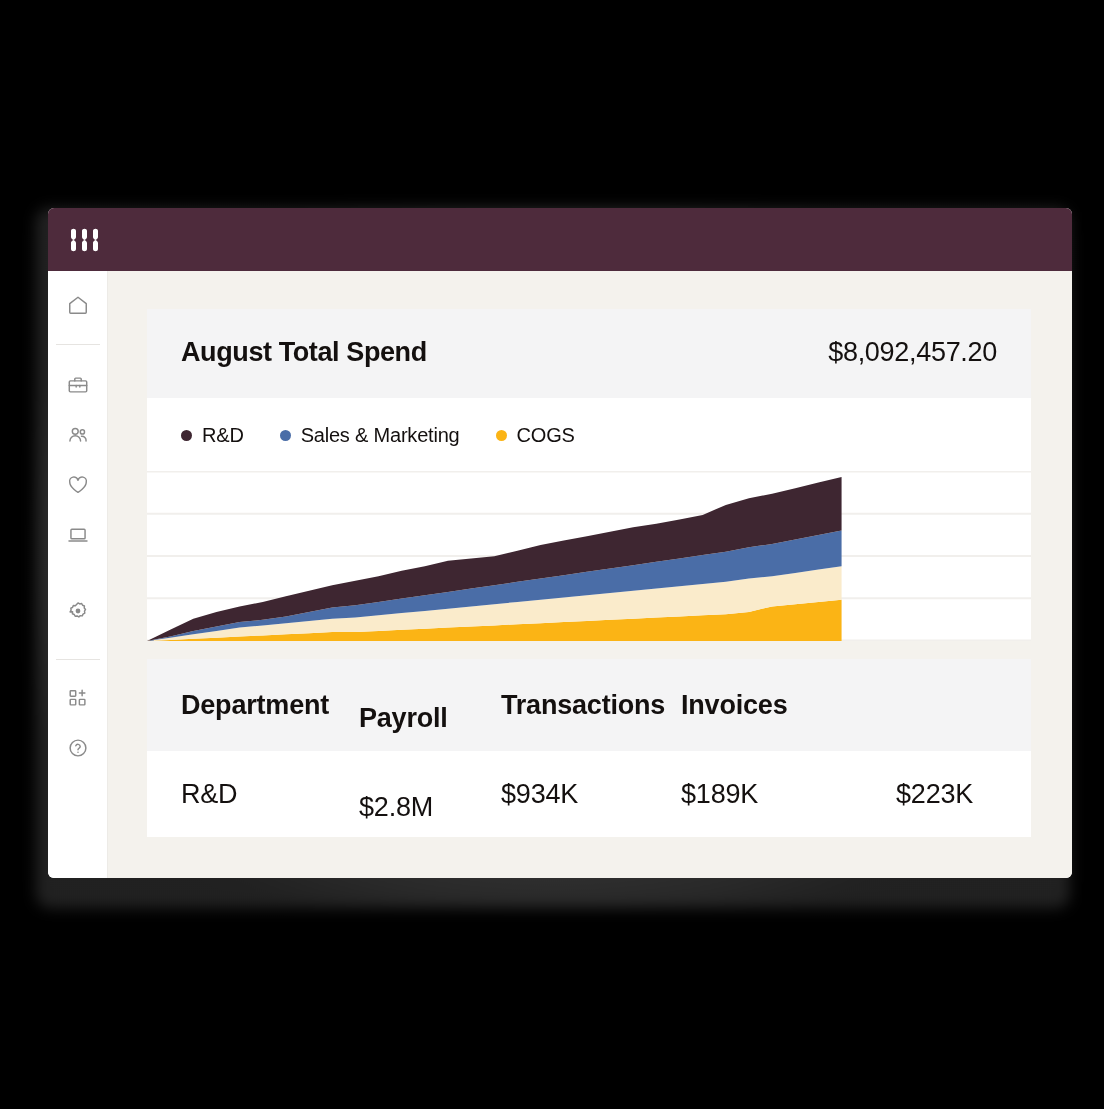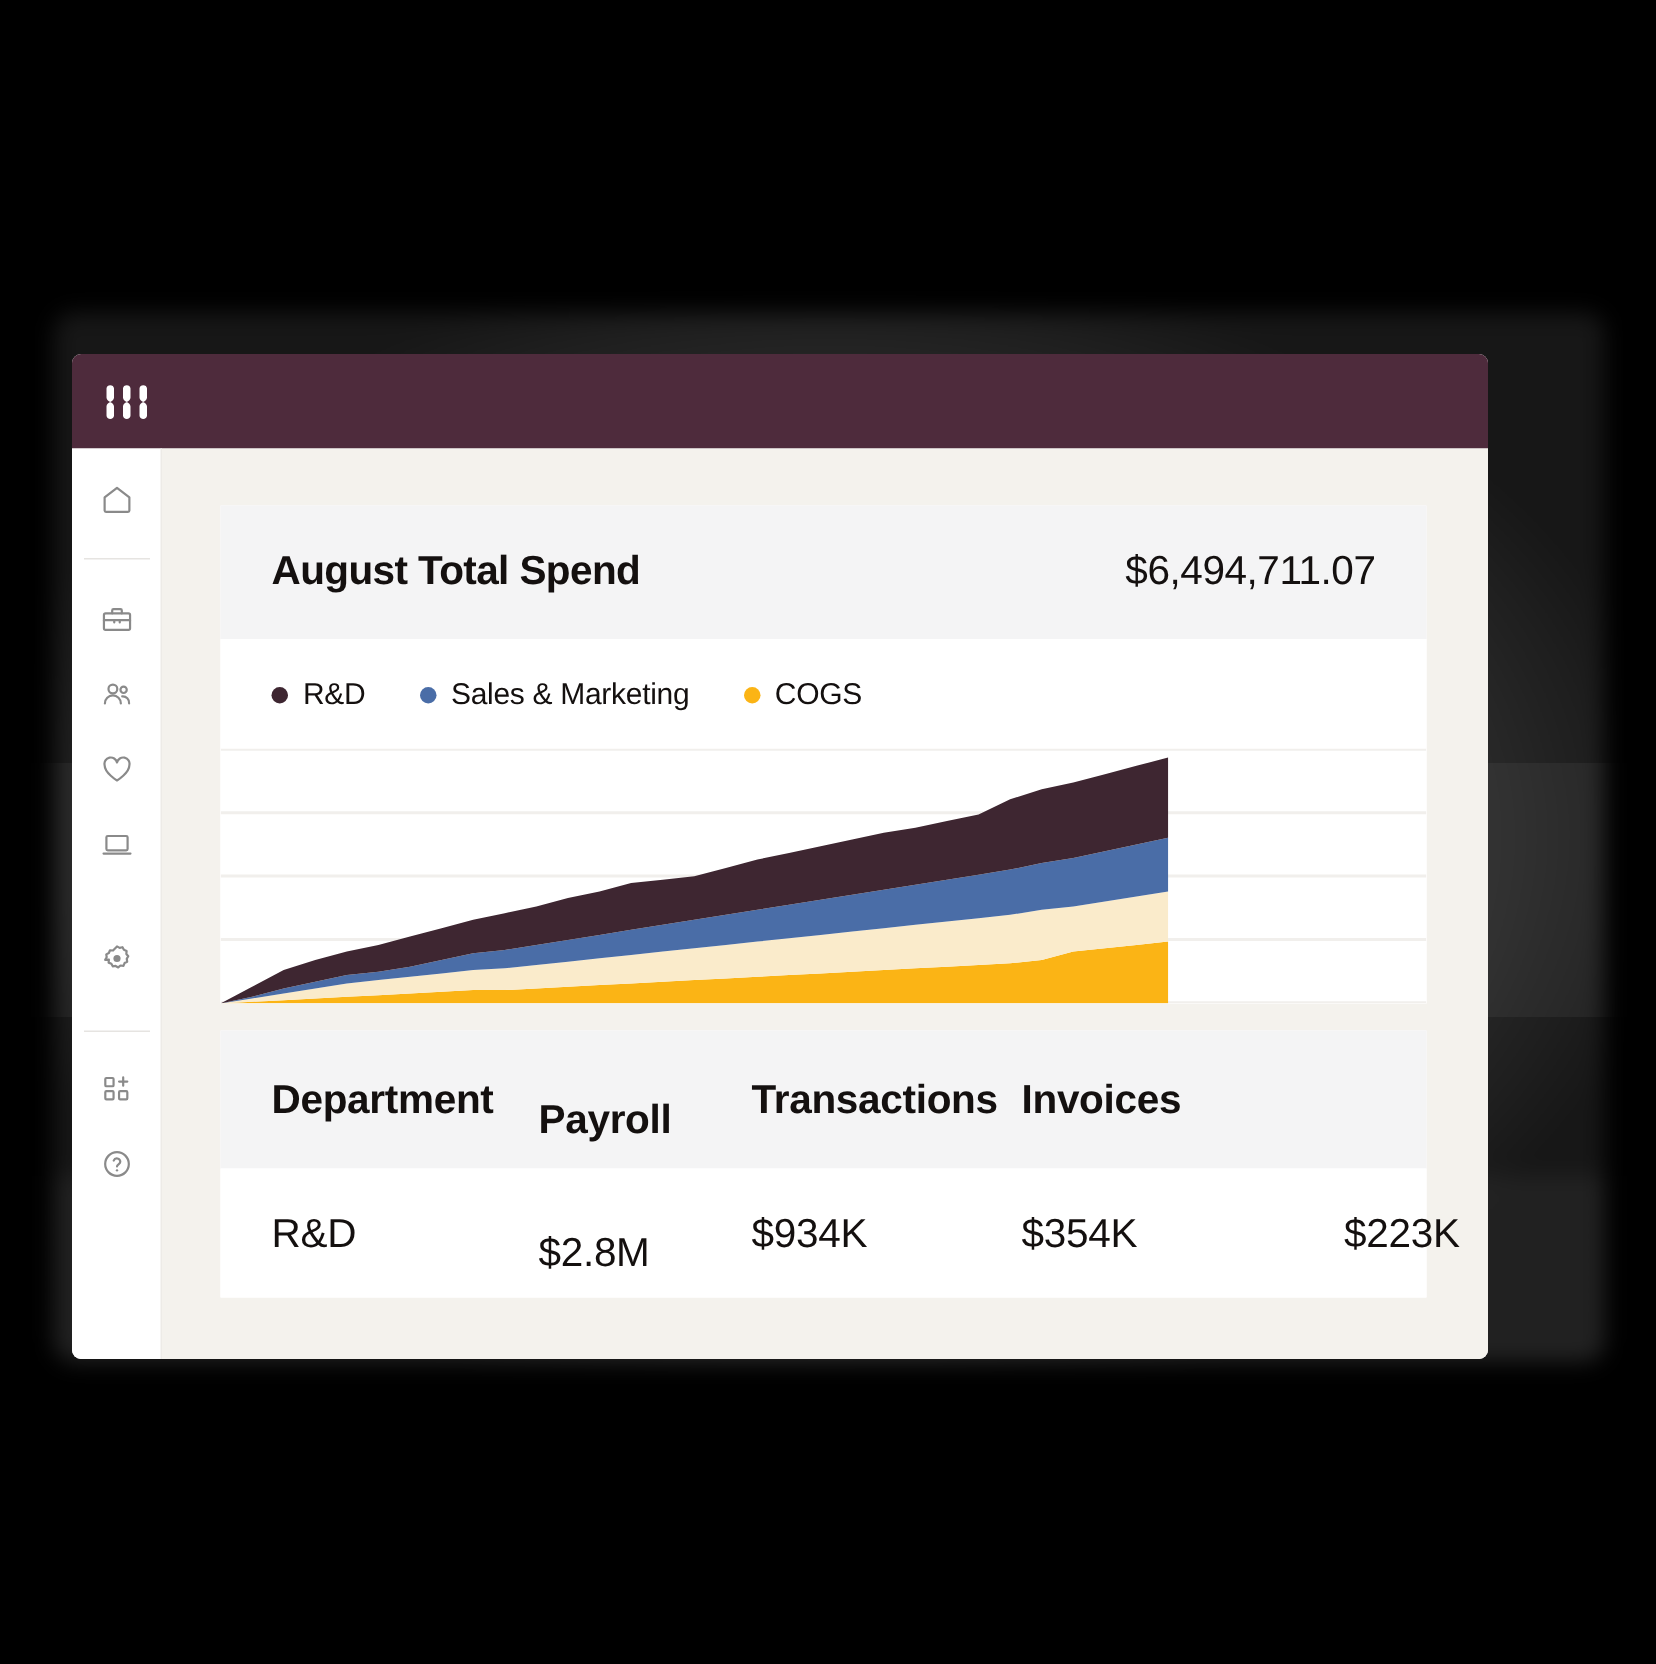--- a/index.html
+++ b/index.html
@@ -39,22 +39,22 @@
     background-image:
       repeating-linear-gradient(0deg, rgba(255,255,255,.25) 0 1px, transparent 1px 2px),
       repeating-linear-gradient(90deg, rgba(255,255,255,.25) 0 1px, transparent 1px 2px);
     mix-blend-mode: screen;
   }
 
   
   #app-window {
     position: absolute;
     left: 48px;
-    top: 236px;
-    width: 944px;
+    top: 208px;
+    width: 1024px;
     height: 670px;
     background: #ffffff;
     border-radius: 6px;
     overflow: hidden;
   }
 
   
   .topbar {
     height: 63px;
     background: #4E2B3C;
@@ -262,21 +262,21 @@
           </svg>
         </div>
       </nav>
 
       <main class="content">
 
         <section class="card">
 
           <div class="card-header">
             <div class="card-title">August Total Spend</div>
-            <div class="card-amount">$6,494,711.07</div>
+            <div class="card-amount">$8,092,457.20</div>
           </div>
 
           <div class="legend" id="chart-legend">
               <div class="legend-item">
                 <span class="legend-dot" style="background: rgb(62, 38, 49);"></span>
                 <span class="legend-label">R&amp;D</span>
               </div>
               <div class="legend-item">
                 <span class="legend-dot" style="background: rgb(74, 109, 167);"></span>
                 <span class="legend-label">Sales &amp; Marketing</span>
@@ -308,21 +308,21 @@
               <div class="col col-0">Department</div>
               <div class="col col-1">Payroll</div>
               <div class="col col-2">Transactions</div>
               <div class="col col-4">Invoices</div>
             </div>
           <div id="table-body">
               <div class="table-row">
                 <div class="col col-0">R&amp;D</div>
                 <div class="col col-1">$2.8M</div>
                 <div class="col col-2">$934K</div>
-                <div class="col col-3">$354K</div>
+                <div class="col col-3">$189K</div>
                 <div class="col col-4">$223K</div>
               </div>
             </div>
         </section>
 
       </main>
     </div>
   </div>
 </div>
 

